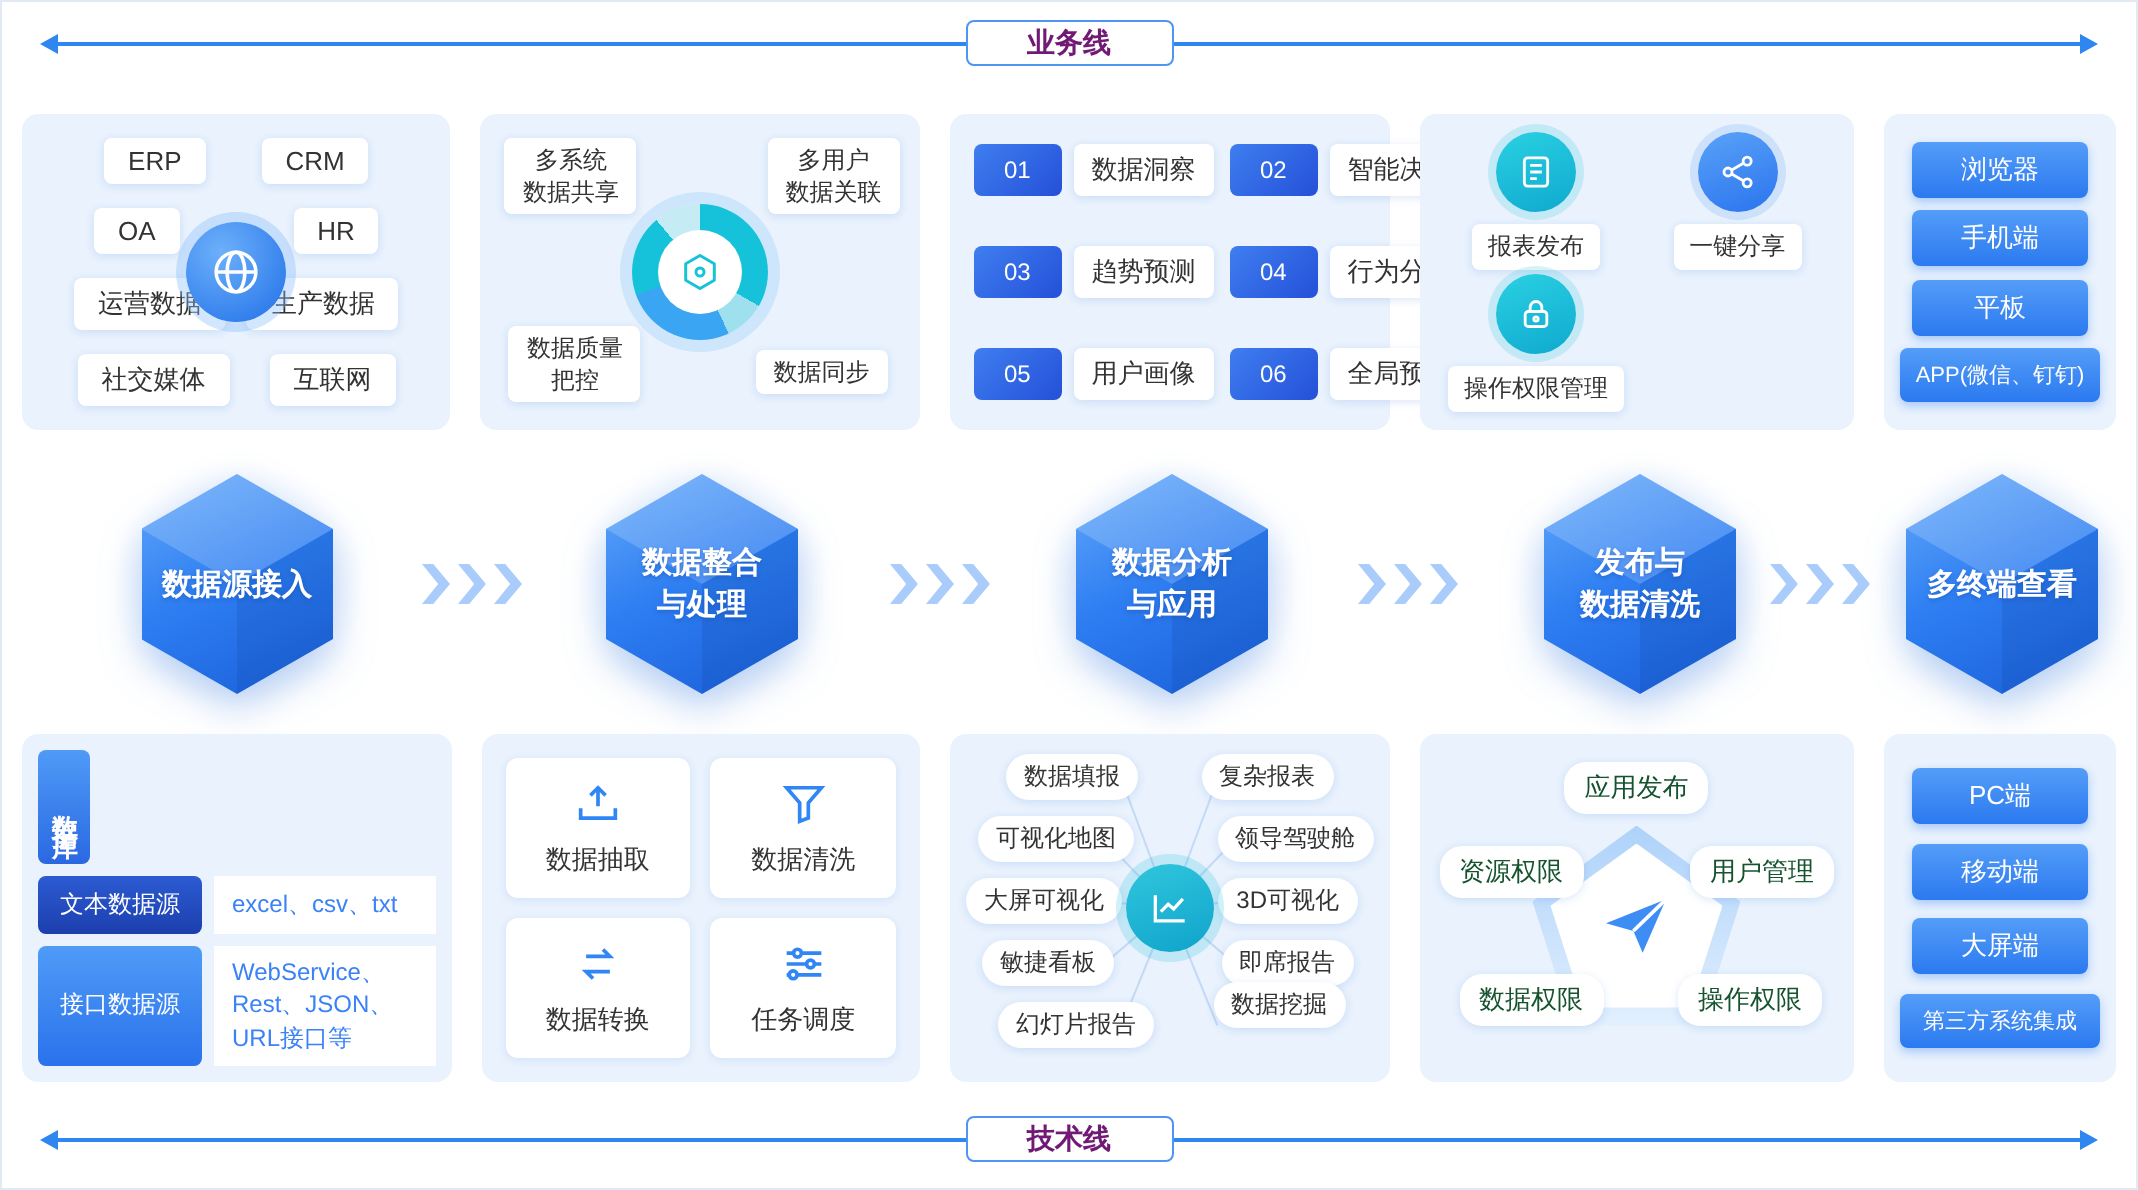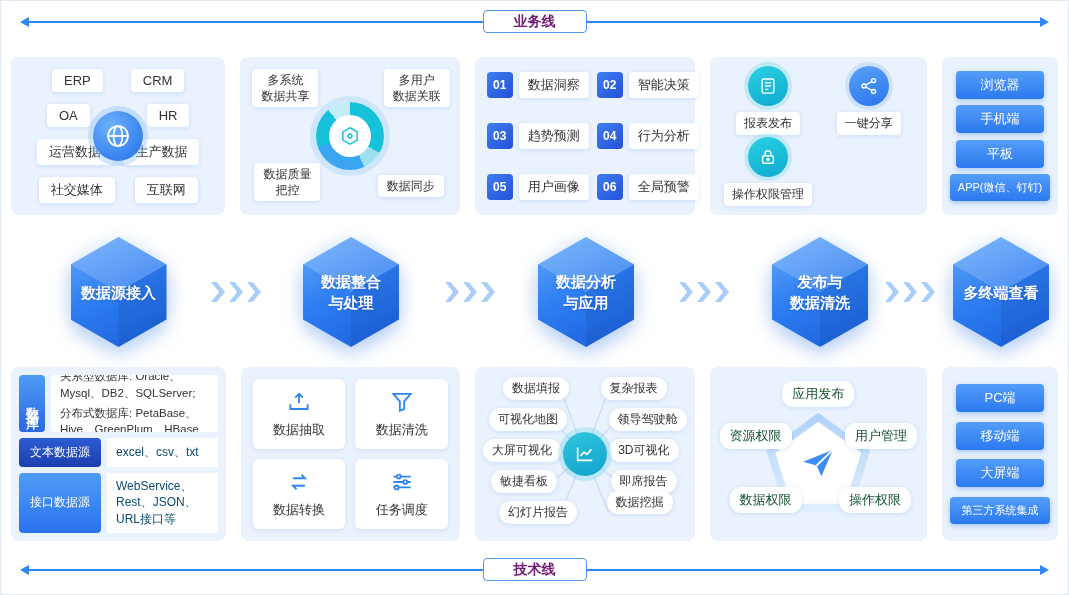--- a/index.html
+++ b/index.html
@@ -41,21 +41,21 @@
   .int-tl{top:12px;left:12px}
   .int-tr{top:12px;right:10px}
   .int-bl{bottom:14px;left:14px}
   .int-br{bottom:18px;right:16px}
   .donut{position:absolute;left:50%;top:50%;transform:translate(-50%,-50%);width:68px;height:68px;border-radius:50%;background:conic-gradient(#16c2da 0deg 120deg,#9fe0ef 120deg 155deg,#3aa6f3 155deg 250deg,#16c2da 250deg 320deg,#c5ebf5 320deg 360deg);display:flex;align-items:center;justify-content:center;box-shadow:0 0 0 6px rgba(173,216,248,.45)}
   .donut-inner{width:42px;height:42px;border-radius:50%;background:#fff;display:flex;align-items:center;justify-content:center}
 
   
   .ana-card{display:grid;grid-template-columns:1fr 1fr;padding:15px 12px;column-gap:8px;align-content:space-between}
   .ana-item{display:flex;align-items:center;gap:6px}
-  .num-badge{width:26px;height:26px;border-radius:4px;background:linear-gradient(135deg,#3f7ef0,#2450d8);color:#fff;font-size:12px;font-weight:bold;display:flex;align-items:center;justify-content:center;flex:none}
+  .num-badge{width:44px;height:26px;border-radius:4px;background:linear-gradient(135deg,#3f7ef0,#2450d8);color:#fff;font-size:12px;font-weight:normal;display:flex;align-items:center;justify-content:center;flex:none}
   .ana-item .chip{padding:4px 9px}
 
   
   .pub-card{display:grid;grid-template-columns:1fr 1fr;grid-template-rows:1fr 1fr;padding:8px}
   .pub-item{display:flex;flex-direction:column;align-items:center;justify-content:center;gap:6px}
   .pub-icon{width:40px;height:40px;border-radius:50%;display:flex;align-items:center;justify-content:center}
   .pub-item:nth-child(odd) .pub-icon{background:linear-gradient(160deg,#2ad1e2,#0fa9cf);box-shadow:0 0 0 4px rgba(26,192,216,.18)}
   .pub-item:nth-child(even) .pub-icon{background:linear-gradient(160deg,#5aa2f8,#2a74ee);box-shadow:0 0 0 4px rgba(80,150,244,.18)}
   .pub-item .chip{font-size:12px;padding:3px 8px}
 
@@ -78,21 +78,21 @@
 
   
   .dbs-card{padding:8px;display:flex;flex-direction:column;gap:6px}
   .dbs-top{display:flex;gap:6px;flex:1;min-height:0}
   .db-tab{width:26px;border-radius:4px;background:linear-gradient(180deg,#4f9bf7,#2a68e2);color:#fff;font-size:13px;font-weight:bold;display:flex;align-items:center;justify-content:center;writing-mode:vertical-lr;text-orientation:upright;letter-spacing:4px;flex:none}
   .db-panel{flex:1;background:#fff;border-radius:4px;padding:5px 9px;font-size:11.5px;color:#333;line-height:1.45;display:flex;flex-direction:column;justify-content:center;gap:3px;overflow:hidden}
   .dbs-row{display:flex;gap:6px;flex:none}
   .src-type{width:82px;flex:none;border-radius:4px;color:#fff;font-size:12px;display:flex;align-items:center;justify-content:center;padding:6px 4px;text-align:left}
   .src-type.dark{background:linear-gradient(180deg,#2c5bd2,#1c3fae)}
   .src-type.blue{background:linear-gradient(180deg,#4f9bf7,#2a72ec)}
-  .src-val{flex:1;background:#fff;border-radius:0;font-size:12px;color:#0c4a6e;display:flex;align-items:center;padding:5px 9px;line-height:1.4}
+  .src-val{flex:1;background:#fff;border-radius:0;font-size:12px;color:#3b82f6;display:flex;align-items:center;padding:5px 9px;line-height:1.4}
 
   
   .proc-card{display:grid;grid-template-columns:1fr 1fr;grid-template-rows:1fr 1fr;gap:10px;padding:12px}
   .proc-tile{background:#fff;border-radius:6px;display:flex;flex-direction:column;align-items:center;justify-content:center;gap:6px;box-shadow:0 1px 4px rgba(61,126,214,.12)}
   .proc-tile span{font-size:13px;color:#333}
 
   
   .apps-card{position:relative}
   .apps-lines{position:absolute;inset:0;width:100%;height:100%}
   .app-pill{position:absolute;background:#fff;border-radius:12px;padding:3px 9px;font-size:12px;color:#333;box-shadow:0 1px 4px rgba(61,126,214,.18);white-space:nowrap}
@@ -299,24 +299,20 @@
         <i class="chevron"></i>
         <i class="chevron"></i>
     </div>
   </div>
 
   <div class="cards-row row-bottom">
 
     <div class="card col-1 dbs-card">
       <div class="dbs-top">
         <div class="db-tab">数据库</div>
-        <div class="db-panel">
-          <div>关系型数据库: Oracle、Mysql、DB2、SQLServer;</div>
-          <div>分布式数据库: PetaBase、Hive、GreenPlum、HBase</div>
-        </div>
       </div>
       <div class="dbs-row">
         <div class="src-type dark">文本数据源</div>
         <div class="src-val">excel、csv、txt</div>
       </div>
       <div class="dbs-row">
         <div class="src-type blue">接口数据源</div>
         <div class="src-val">WebService、Rest、JSON、URL接口等</div>
       </div>
     </div>

